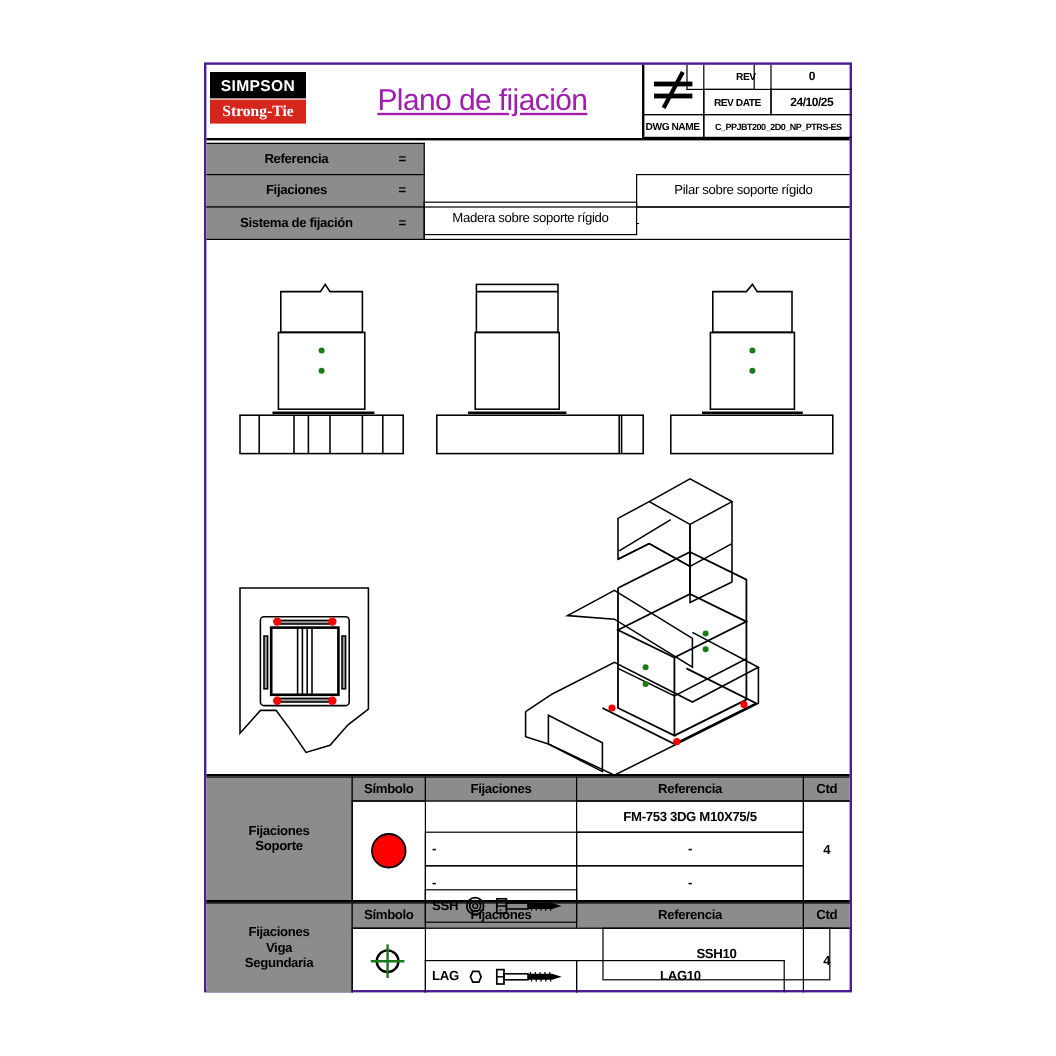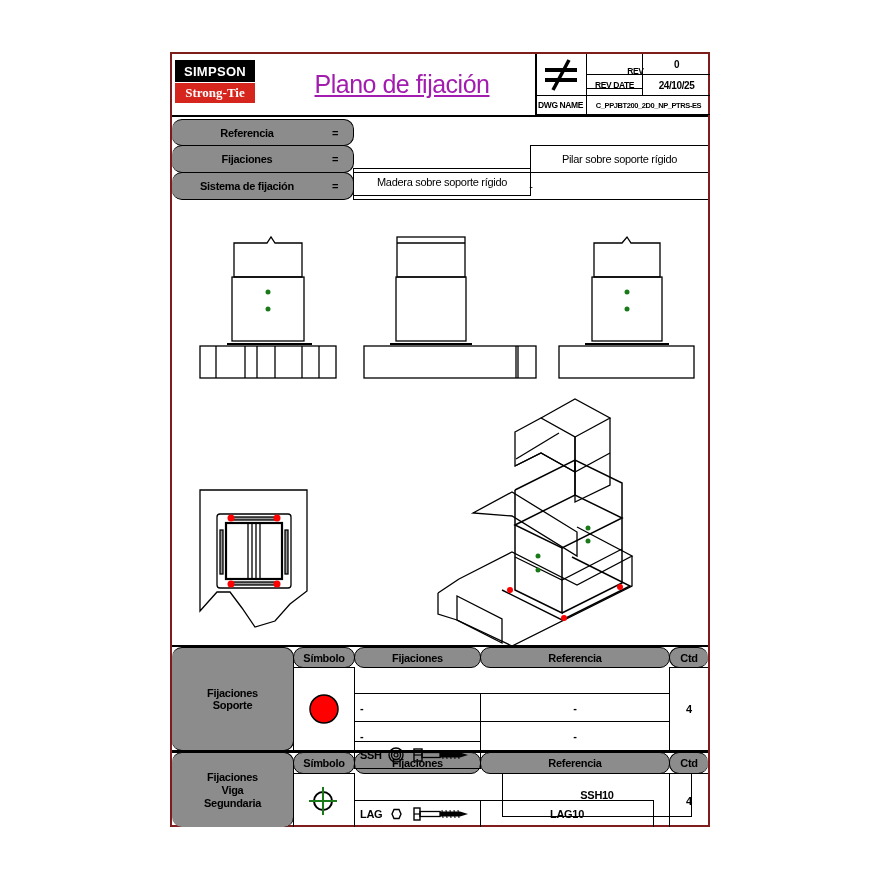--- a/index.html
+++ b/index.html
@@ -1,21 +1,21 @@
 <!DOCTYPE html>
 <html><head>
 <meta charset="utf-8">
 <style>
   html, body { margin:0; padding:0; background:#ffffff; }
   body { width:880px; height:880px; position:relative; font-family:"Liberation Sans", sans-serif; }
-  .sheet { position:absolute; left:170px; top:52px; width:540px; height:775px; border:2px solid #7f1d1d; box-sizing:border-box; background:#fff; }
+  .sheet { position:absolute; left:170px; top:52px; width:540px; height:775px; border:2px solid #4c1d95; box-sizing:border-box; background:#fff; }
   .abs { position:absolute; box-sizing:border-box; }
   .b { border:1.5px solid #000; }
   .gray { background:#8c8c8c; }
-  .lbl { font-weight:bold; font-size:11px; color:#000; display:flex; align-items:center; justify-content:center; letter-spacing:-0.3px;border-radius:10px; }
+  .lbl { font-weight:bold; font-size:11px; color:#000; display:flex; align-items:center; justify-content:center; letter-spacing:-0.3px; }
   .cell { font-size:11px; color:#000; display:flex; align-items:center; justify-content:center; letter-spacing:-0.3px; }
   .bold { font-weight:bold; }
   .left { justify-content:flex-start; padding-left:5px; }
   .logo-top { background:#000; color:#fff; font-weight:bold; font-size:13px; display:flex; align-items:center; justify-content:center; letter-spacing:0.3px; }
   .logo-bot { background:#d6251c; color:#fff; font-weight:bold; font-size:13px; font-family:"Liberation Serif", serif; display:flex; align-items:center; justify-content:center; }
   .title { font-size:25px; text-decoration:underline; color:#a21caf; display:flex; align-items:center; justify-content:center; letter-spacing:-0.5px; }
   .small { font-size:8.5px; font-weight:bold; letter-spacing:-0.4px; }
   svg { position:absolute; overflow:visible; }
 </style>
 </head>
@@ -28,21 +28,21 @@
   <div class="abs title" style="left:95px;top:4px;width:270px;height:52px;">Plano de fijación</div>
 
   <div class="abs" style="left:363px;top:0;width:2px;height:60px;background:#000;"></div>
   <div class="abs b" style="left:363px;top:0;width:52px;height:42px;border-top:none;border-left:none;">
     <svg width="52" height="42">
       <rect x="10" y="14" width="32" height="4" fill="#000"></rect>
       <rect x="10" y="24" width="32" height="4" fill="#000"></rect>
       <line x1="34" y1="6" x2="18" y2="36" stroke="#000" stroke-width="3.5"></line>
     </svg>
   </div>
-  <div class="abs b cell small" style="left:414px;top:0;width:57px;height:35px;border-top:none;padding-left:42px;">REV</div>
+  <div class="abs b cell small" style="left:400px;top:0;width:57px;height:21px;border-top:none;padding-left:42px;">REV</div>
   <div class="abs b cell small" style="left:470px;top:0;width:68px;height:21px;border-top:none;border-right:none;font-size:10px;">0</div>
   <div class="abs b cell small" style="left:414px;top:20px;width:57px;height:22px;">REV DATE</div>
   <div class="abs b cell small" style="left:470px;top:20px;width:68px;height:22px;border-right:none;font-size:10px;">24/10/25</div>
   <div class="abs b cell small" style="left:363px;top:41px;width:52px;height:20px;border-left:none;">DWG NAME</div>
   <div class="abs b cell small" style="left:414px;top:41px;width:124px;height:20px;border-right:none;font-size:7.5px;">C_PPJBT200_2D0_NP_PTRS-ES</div>
 
   <div class="abs" style="left:0;top:61px;width:536px;height:2px;background:#000;"></div>
 
   <div class="abs b gray lbl" style="left:0;top:65px;width:182px;height:27px;border-left:none;">
     <span style="position:absolute;left:0;width:150px;text-align:center;">Referencia</span>
@@ -171,20 +171,21 @@
   <div class="abs b gray lbl" style="left:182px;top:593px;width:127px;height:21px;">Fijaciones</div>
   <div class="abs b gray lbl" style="left:308px;top:593px;width:190px;height:21px;">Referencia</div>
   <div class="abs b gray lbl" style="left:497px;top:593px;width:39px;height:21px;border-right:none;">Ctd</div>
 
   <div class="abs b" style="left:121px;top:613px;width:62px;height:84px;">
     <svg width="62" height="84">
       <circle cx="30" cy="41" r="14" fill="#ff0000" stroke="#000" stroke-width="1.5"></circle>
     </svg>
   </div>
 
+  <div class="abs b cell bold" style="left:308px;top:613px;width:190px;height:27px;">FM-753 3DG M10X75/5</div>
   <div class="abs b cell bold left" style="left:182px;top:639px;width:127px;height:29px;">-</div>
   <div class="abs b cell bold" style="left:308px;top:639px;width:190px;height:29px;">-</div>
   <div class="abs b cell bold left" style="left:182px;top:667px;width:127px;height:30px;">-</div>
   <div class="abs b cell bold" style="left:308px;top:667px;width:190px;height:30px;">-</div>
   <div class="abs b cell bold" style="left:497px;top:613px;width:39px;height:84px;border-right:none;">4</div>
 
   <div class="abs" style="left:0;top:696px;width:536px;height:3px;background:#000;"></div>
 
   <div class="abs b gray lbl" style="left:0;top:698px;width:122px;height:75px;border-left:none;border-bottom:none;flex-direction:column;line-height:13px;">
     <span>Fijaciones</span>

